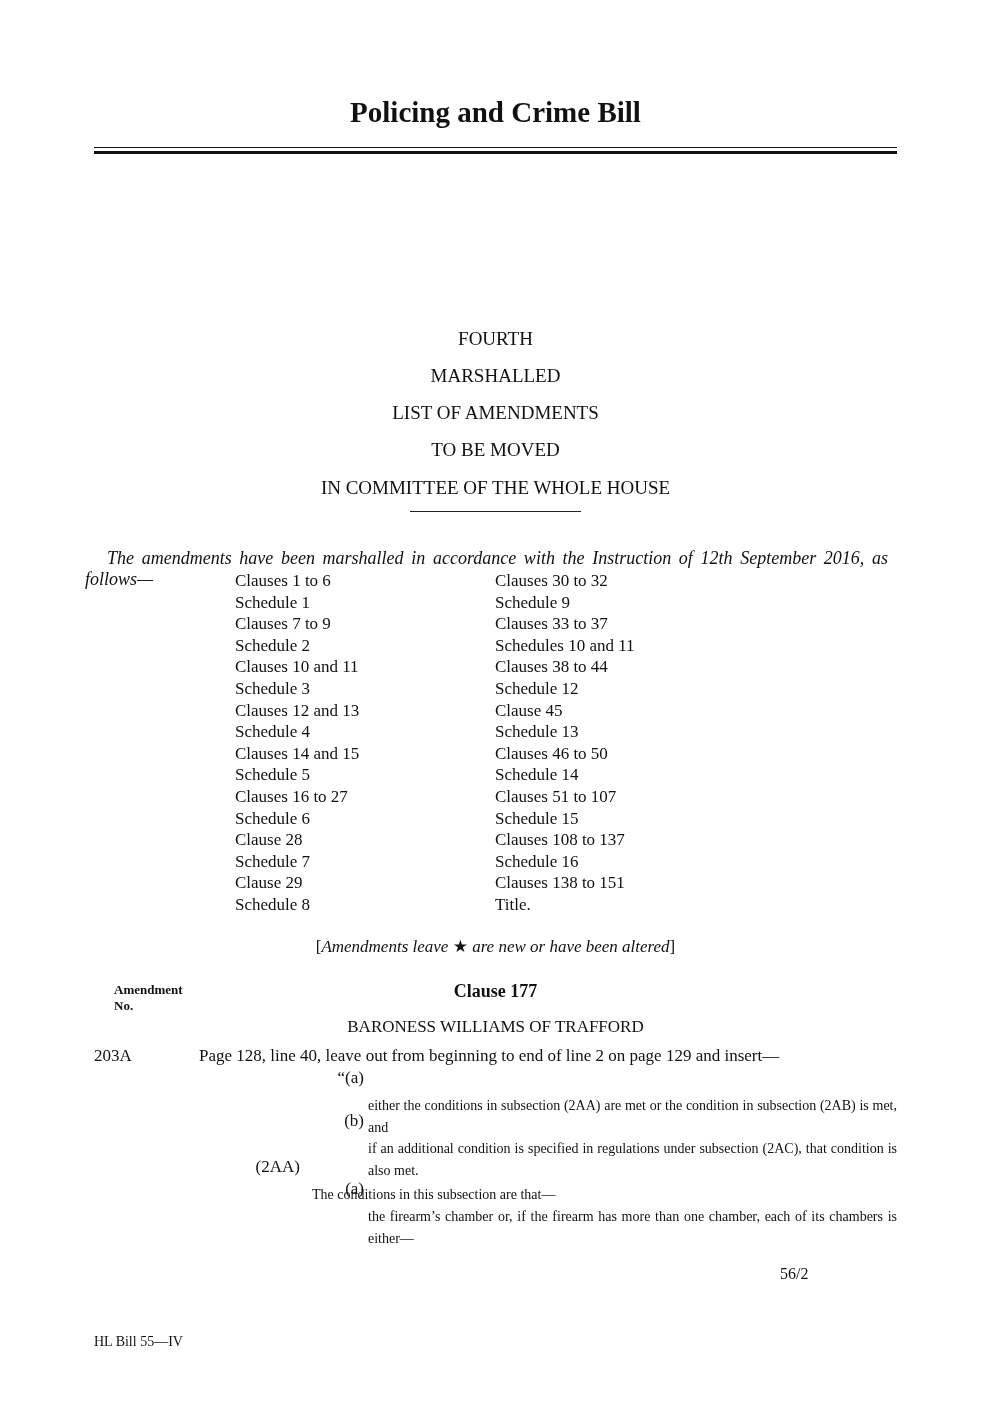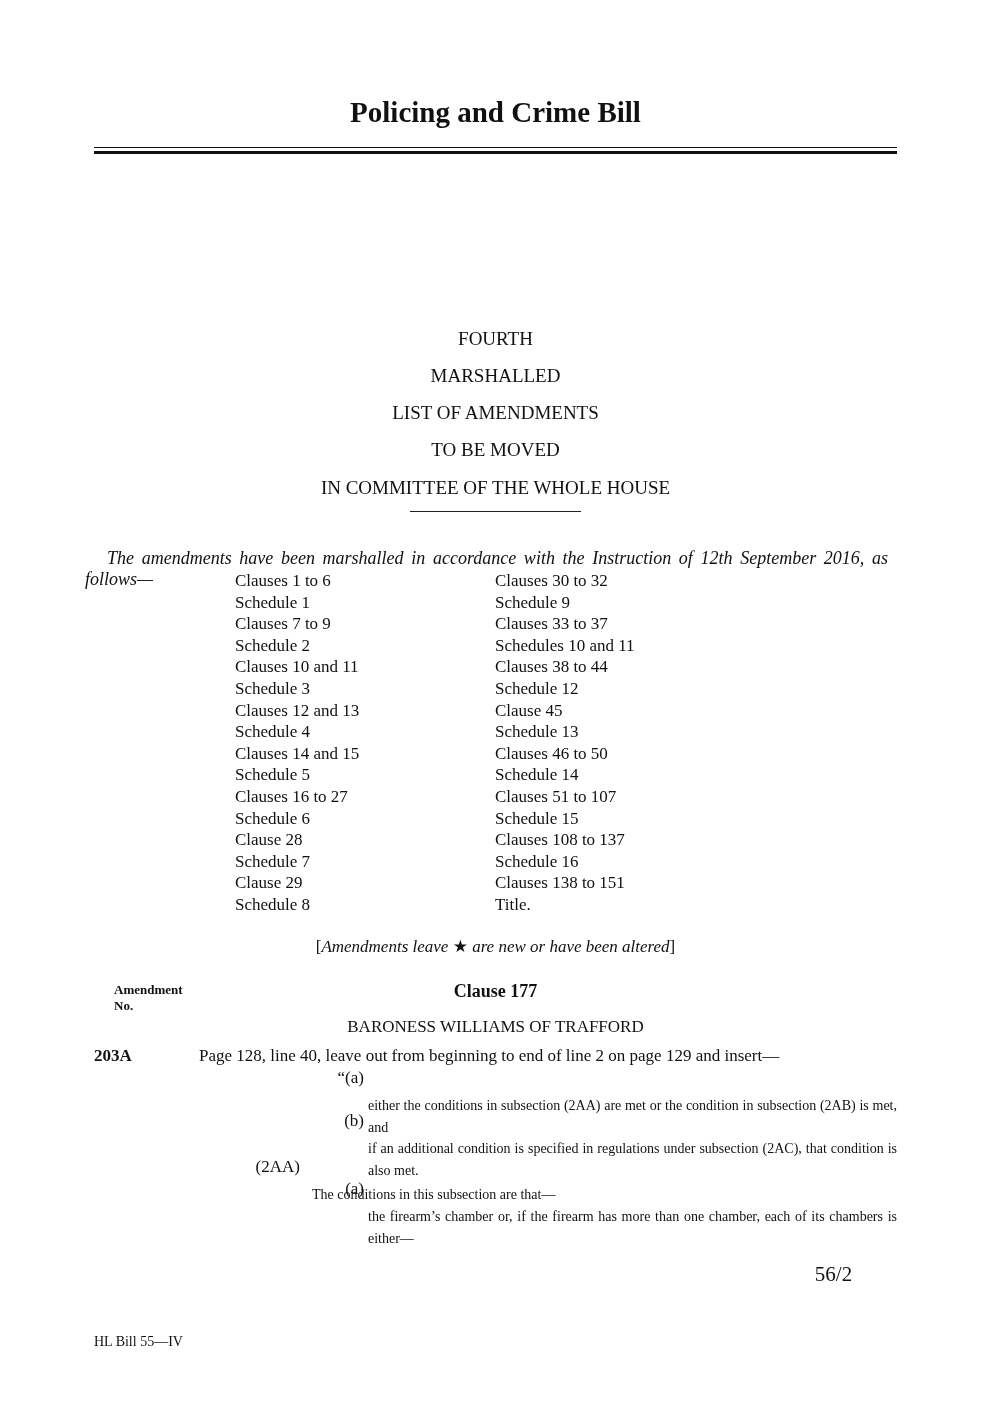--- a/index.html
+++ b/index.html
@@ -16,26 +16,26 @@
            line-height: 21px; text-align: justify; text-indent: 22px; margin-top: 20px; }
   .col { font-size: 17px; line-height: 21.6px; }
   .col div { white-space: nowrap; }
   .col-left { left: 235px; top: 570px; }
   .col-right { left: 495px; top: 570px; }
   .note { left: 0; width: 991px; top: 936px; text-align: center; font-size: 17px; line-height: 22px; }
   .note i { font-style: italic; }
   .amend-no-label { left: 94px; top: 982px; font-size: 13px; font-weight: bold; line-height: 16px; margin-left: 20px; }
   .clause-head { left: 0; width: 991px; top: 980px; text-align: center; font-size: 18px; font-weight: bold; line-height: 22px; }
   .mover { left: 0; width: 991px; top: 1016px; text-align: center; font-size: 17px; line-height: 22px; }
-  .amend-id { left: 94px; top: 1045px; font-size: 17px; font-weight: bold; line-height: 22px; text-align: center; }
+  .amend-id { left: 94px; top: 1045px; font-size: 17px; font-weight: normal; line-height: 22px; text-align: center; }
   .amend-text { left: 199px; top: 1045px; font-size: 17px; line-height: 22px; white-space: nowrap; }
   .para { font-size: 14px; line-height: 21.5px; text-align: justify; margin-top: 28px; }
   .lbl { font-size: 17px; line-height: 21.5px; text-align: right; }
   .footer-left { left: 94px; top: 1331px; font-size: 14px; line-height: 22px; }
-  .footer-right { left: 780px; width: 107px; top: 1263px; font-size: 21px; line-height: 22px; text-align: center; }
+  .footer-right { left: 780px; width: 107px; top: 1263px; font-size: 16px; line-height: 22px; text-align: left; }
 </style>
 </head>
 <body>
 
 <div class="abs title">Policing and Crime Bill</div>
 <div class="abs rule-thin"></div>
 <div class="abs rule-thick"></div>
 
 <div class="abs heading-line" style="top:305px">FOURTH</div>
 <div class="abs heading-line" style="top:342px">MARSHALLED</div>

